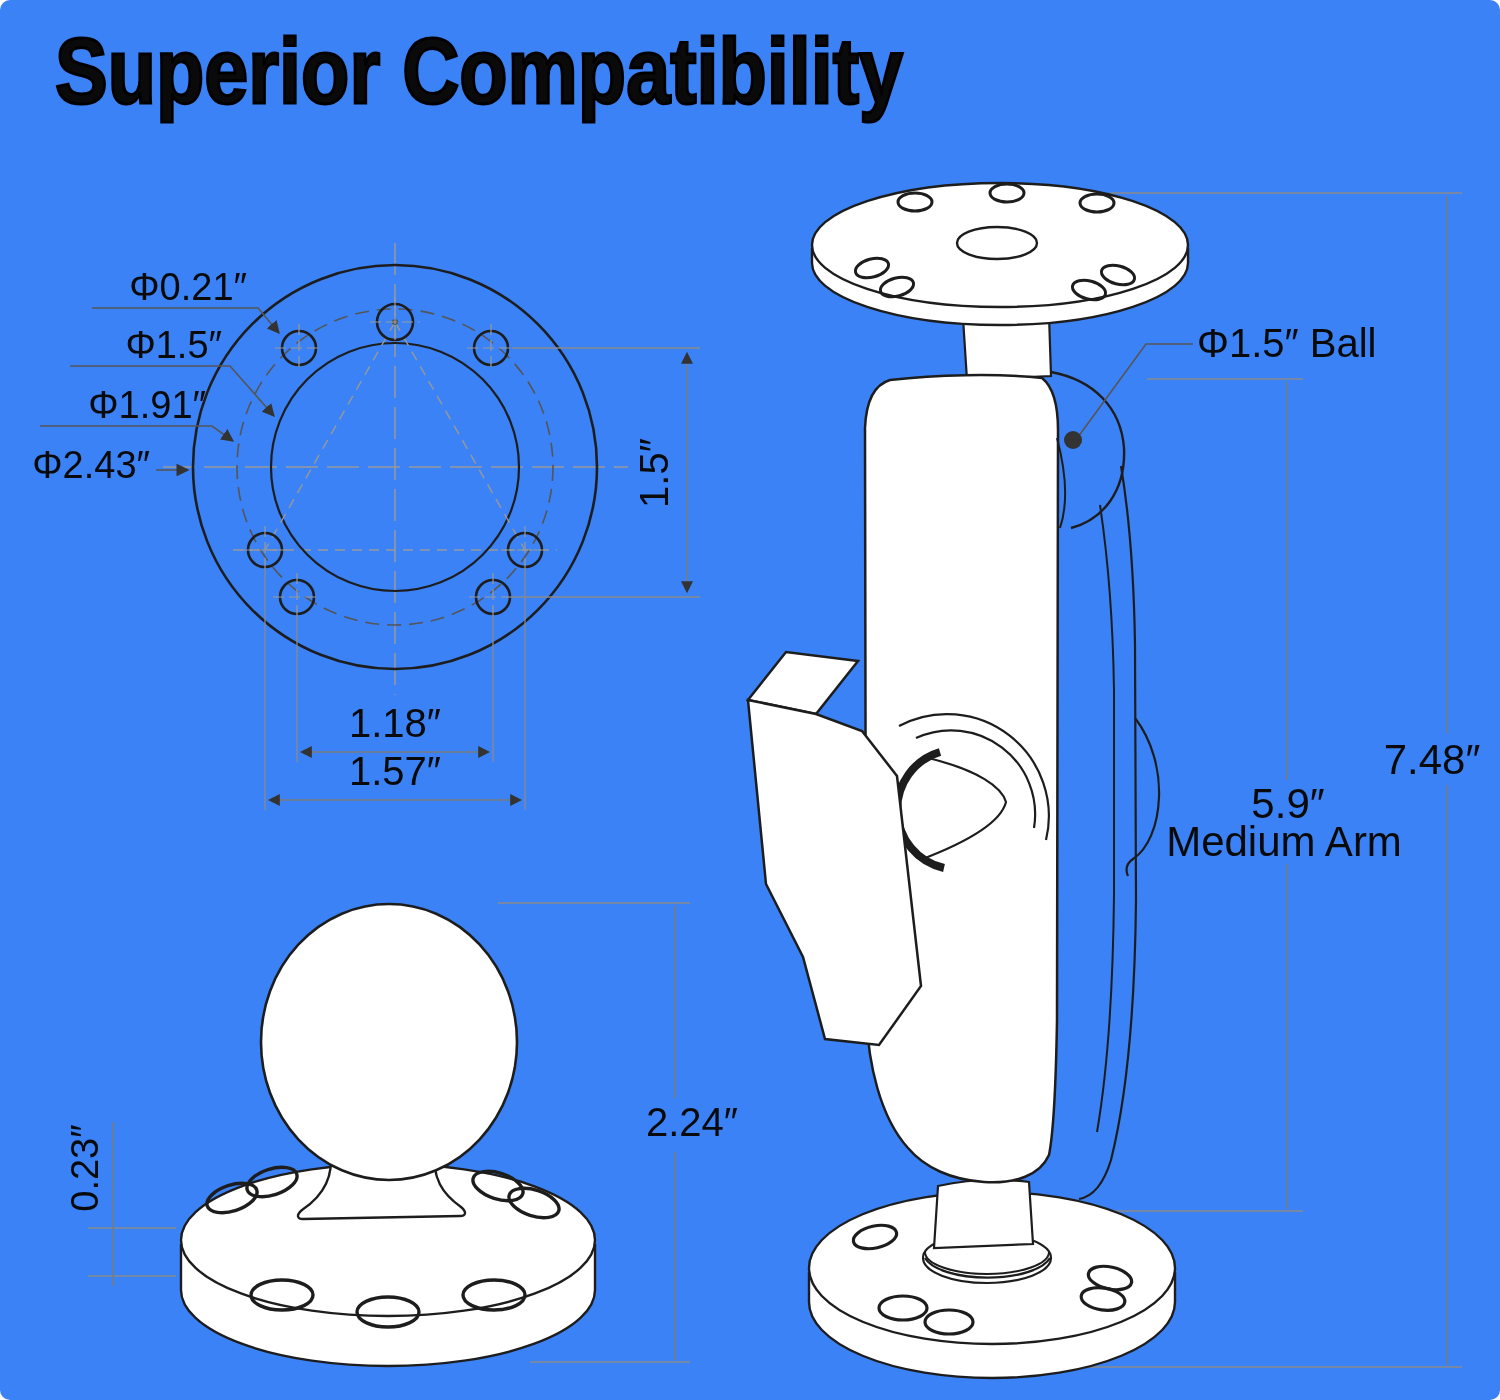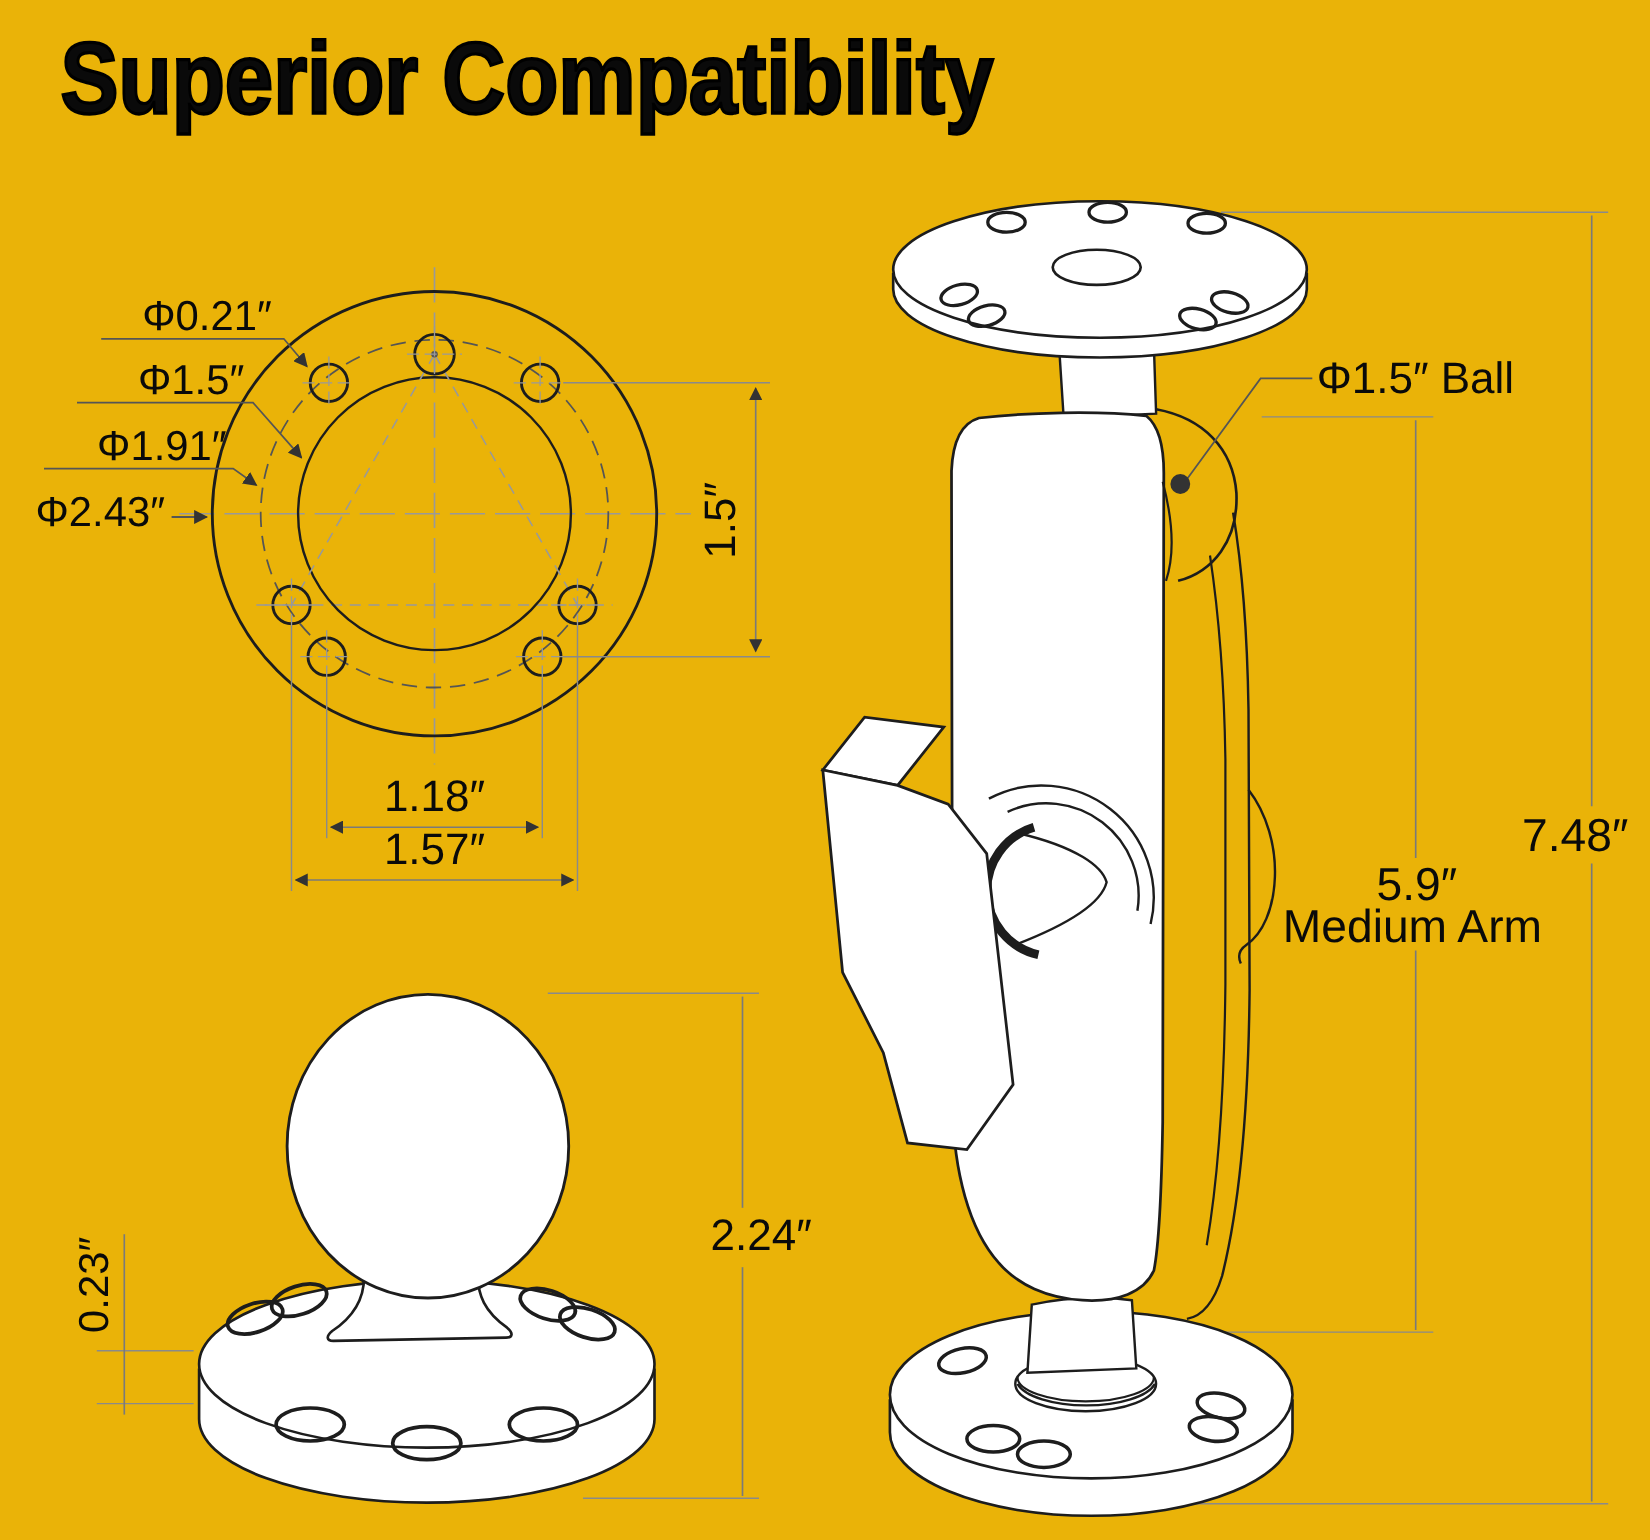--- a/index.html
+++ b/index.html
@@ -1,17 +1,17 @@
 <!DOCTYPE html>
 <html><head>
 <meta charset="utf-8">
 <style>
   html,body{margin:0;padding:0;background:#fff;}
-  .stage{position:relative;width:1500px;height:1400px;background:#eab308;overflow:hidden;
-         font-family:"Liberation Sans","DejaVu Sans",sans-serif;}
+  .stage{position:relative;width:1500px;height:1400px;background:#3b82f6;overflow:hidden;
+         font-family:"Liberation Sans","DejaVu Sans",sans-serif;border-radius:10px;}
   svg{position:absolute;left:0;top:0;}
   svg text{font-family:"Liberation Sans","DejaVu Sans",sans-serif;fill:#0a0a0a;}
   .title-text{font-weight:bold;}
   .lbl{font-size:38px;}
   .lbl-dim{font-size:40px;}
   .lbl-right{font-size:42px;}
   .ink{stroke:#1d1d1d;fill:none;}
   .inkf{stroke:#1d1d1d;fill:#ffffff;}
   .dimline{stroke:#7a7a7a;stroke-width:1.5;fill:none;}
   .extline{stroke:#8a8a8a;stroke-width:1.3;fill:none;}

